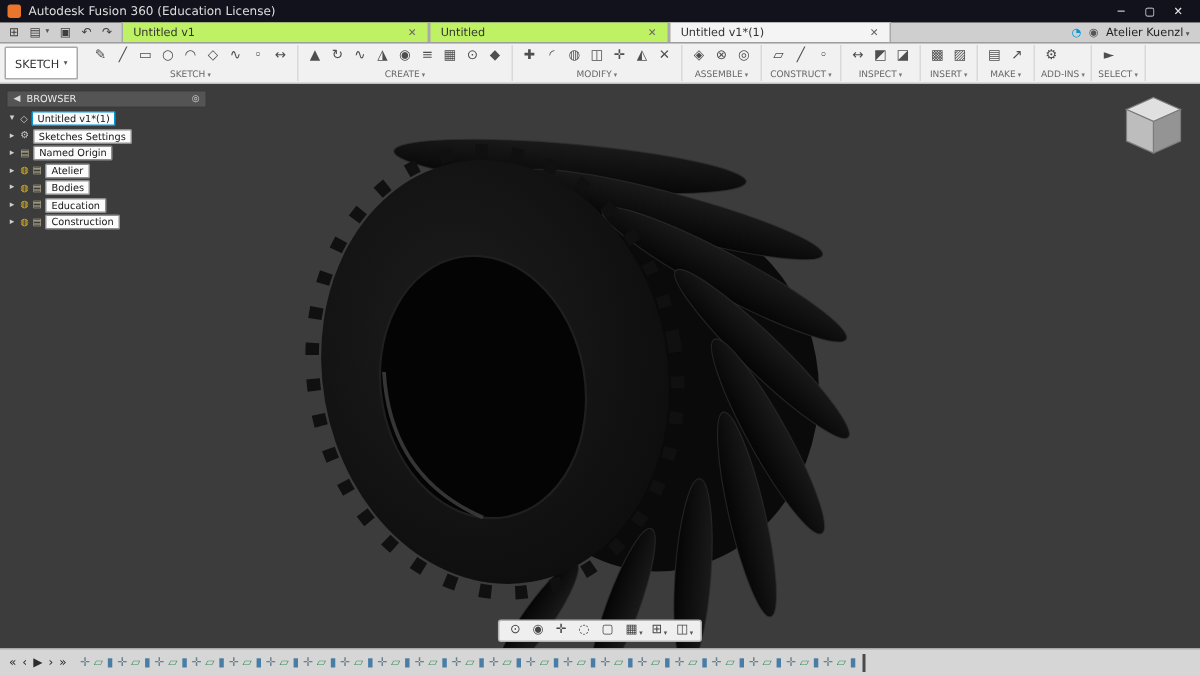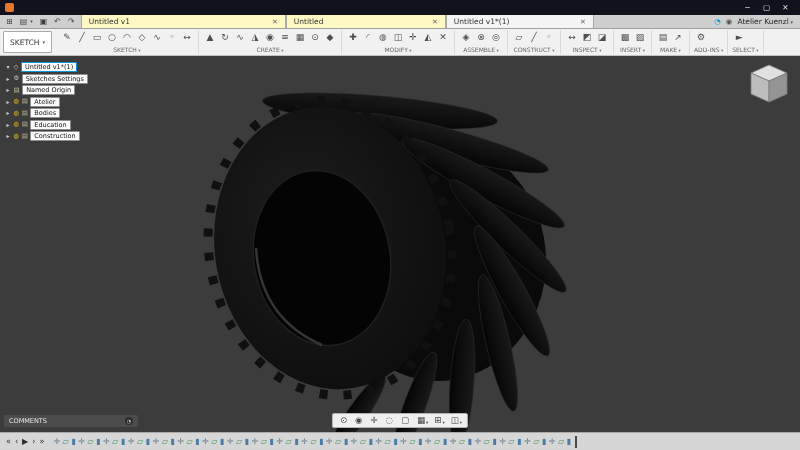--- a/index.html
+++ b/index.html
@@ -13,21 +13,21 @@
   .title{font-size:8px;white-space:nowrap}
   .win-controls{margin-left:auto;display:flex}
   .win-controls span{width:19px;text-align:center;font-size:7.5px;color:#e6e6e6}
 
   
   .appbar{height:14px;background:#cfcfcf;border-bottom:1px solid #9e9e9e;display:flex;align-items:stretch;flex:0 0 auto}
   .appbar-icons{display:flex;align-items:center;gap:7px;padding:0 6px}
   .appbar-icons span{font-size:8px;color:#3d3d3d;line-height:1}
   .appbar-icons .caret{font-size:5px;color:#555;margin-left:-4px}
   .tabs{display:flex;align-items:stretch}
-  .tab{display:flex;align-items:center;padding:0 7px;font-size:7.5px;color:#333;background:#fef9c3;border-left:1px solid #a9a9a9;border-right:1px solid #a9a9a9;white-space:nowrap;overflow:hidden}
+  .tab{display:flex;align-items:center;padding:0 7px;font-size:7.5px;color:#333;background:#bef264;border-left:1px solid #a9a9a9;border-right:1px solid #a9a9a9;white-space:nowrap;overflow:hidden}
   .tab:nth-child(1){width:205px}
   .tab:nth-child(2){width:160px}
   .tab:nth-child(3){width:148px}
   .tab.active{background:#f4f4f4}
   .tab .close{margin-left:auto;font-size:7px;color:#666;padding-left:6px}
   .appbar-right{margin-left:auto;display:flex;align-items:center;gap:5px;padding:0 7px}
   .appbar-right span{font-size:7.5px;line-height:1;color:#333}
   .appbar-right .user{color:#1e1e1e}
   .appbar-right .user::after{content:" ▾";font-size:5px;color:#555}
 
@@ -80,20 +80,21 @@
   .tl-features .f{font-size:8px;line-height:1}
   .tl-marker{width:2px;height:12px;background:#4a4a4a;margin-left:4px}
 </style>
 </head>
 <body>
 
 <div class="app">
 
   <div class="titlebar">
     <span class="app-icon"></span>
+    <span class="title">Autodesk Fusion 360 (Education License)</span>
     <div class="win-controls">
         <span class="icon">─</span>
         <span class="icon">▢</span>
         <span class="icon">✕</span>
       </div>
   </div>
 
   <div class="appbar">
     <div class="appbar-icons">
         <span class="icon">⊞</span>
@@ -259,20 +260,26 @@
       <path d="M256,192 Q260,262 322,289" fill="none" stroke="#3e3e3e" stroke-width="2.5" opacity="0.85"></path>
     </svg>
 
     <svg class="viewcube" viewBox="0 0 46 46">
       <polygon points="23,4 41,12 23,20 5,12" fill="#e0e0e0" stroke="#7c7c7c" stroke-width="0.8"></polygon>
       <polygon points="5,12 23,20 23,41 5,33" fill="#bdbdbd" stroke="#7c7c7c" stroke-width="0.8"></polygon>
       <polygon points="23,20 41,12 41,33 23,41" fill="#949494" stroke="#7c7c7c" stroke-width="0.8"></polygon>
     </svg>
 
     <div class="browser">
+      <div class="browser-header">
+        <span class="hicon">◀</span>
+        <span>BROWSER</span>
+        <span class="spacer"></span>
+        <span class="hicon">◎</span>
+      </div>
       <div class="btree">
         <div class="brow root-row">
           <span class="arrow">▾</span>
           <span class="root-icon">◇</span>
           <span class="chip">Untitled v1*(1)</span>
         </div>
 
       <div class="brow">
             <span class="arrow">▸</span>
             <span class="bicon gear">⚙</span>
@@ -303,24 +310,20 @@
           </div>
           <div class="brow">
             <span class="arrow">▸</span>
             <span class="bicon bulb">◍</span>
             <span class="bicon folder">▤</span>
             <span class="chip">Construction</span>
           </div>
         </div>
     </div>
 
-    <div class="comments">
-      <span>COMMENTS</span>
-      <span class="circle">◔</span>
-    </div>
 
     <div class="navbar">
         <span class="icon">⊙</span>
         <span class="icon">◉</span>
         <span class="icon">✛</span>
         <span class="icon">◌</span>
         <span class="icon">▢</span>
         <span class="icon">▦</span>
         <span class="caret">▾</span>
         <span class="icon">⊞</span>

